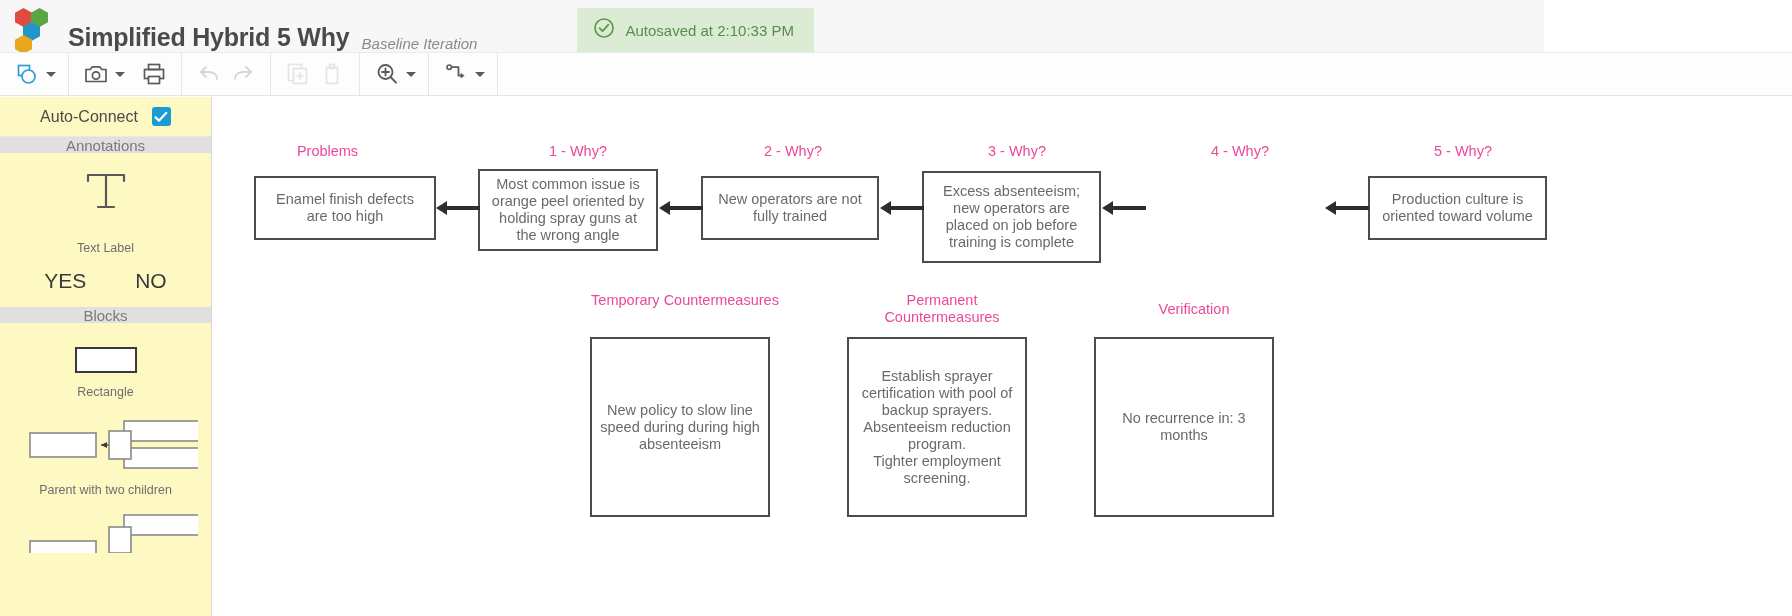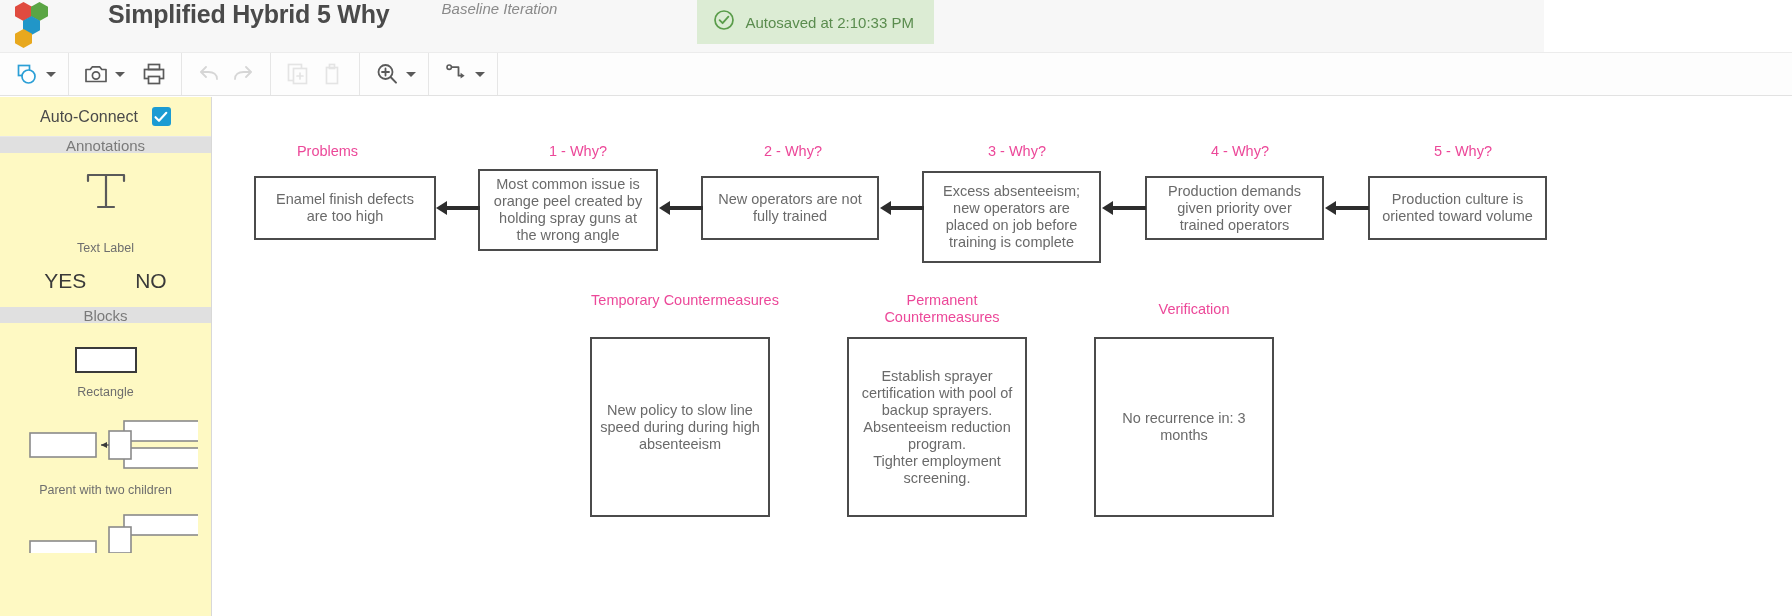--- a/index.html
+++ b/index.html
@@ -9,21 +9,21 @@
     width: 1792px; height: 616px;
     overflow: hidden;
     background: #ffffff;
     font-family: "Liberation Sans", "DejaVu Sans", sans-serif;
   }
 
   
   #titlebar {
     position: absolute; left: 0; top: 0; width: 1544px; height: 52px;
     background: #f7f7f7;
-    display: flex; align-items: flex-start; gap: 40px;
+    display: flex; align-items: flex-end;
   }
   #logo { width: 44px; height: 46px; margin-left: 10px; position: relative; flex: 0 0 auto; }
   .hex { position: absolute; width: 17px; height: 19px; }
   .hex > div {
     width: 100%; height: 100%;
     clip-path: polygon(50% 0%, 100% 25%, 100% 75%, 50% 100%, 0% 75%, 0% 25%);
   }
   #hex-red   { left: 5px;  top: 2px; }
   #hex-green { left: 21px; top: 2px; }
   #hex-blue  { left: 13px; top: 16px; }
@@ -317,24 +317,23 @@
 <div id="canvas">
 
   <div class="col-label" style="left:22px;  top:46px;  width:185px;">Problems</div>
   <div class="col-label" style="left:270px; top:46px;  width:190px;">1 - Why?</div>
   <div class="col-label" style="left:485px; top:46px;  width:190px;">2 - Why?</div>
   <div class="col-label" style="left:709px; top:46px;  width:190px;">3 - Why?</div>
   <div class="col-label" style="left:932px; top:46px;  width:190px;">4 - Why?</div>
   <div class="col-label" style="left:1155px;top:46px;  width:190px;">5 - Why?</div>
 
   <div class="node" style="left:41px;   top:79px;  width:182px; height:64px;">Enamel finish defects are too high</div>
-  <div class="node" style="left:265px;  top:72px;  width:180px; height:82px;">Most common issue is orange peel created by holding spray guns at the wrong angle</div>
+  <div class="node" style="left:265px;  top:72px;  width:180px; height:82px;">Most common issue is orange peel oriented by holding spray guns at the wrong angle</div>
   <div class="node" style="left:488px;  top:79px;  width:178px; height:64px;">New operators are not fully trained</div>
   <div class="node" style="left:709px;  top:74px;  width:179px; height:92px;">Excess absenteeism; new operators are placed on job before training is complete</div>
-  <div class="node" style="left:932px;  top:79px;  width:179px; height:64px;">Production demands given priority over trained operators</div>
   <div class="node" style="left:1155px; top:79px;  width:179px; height:64px;">Production culture is oriented toward volume</div>
 
   <div class="arrow" style="left:223px; top:104px; width:44px;">
     <span class="head"></span>
       <span class="shaft" style="width:35px;"></span>
   </div>
   <div class="arrow" style="left:446px; top:104px; width:44px;">
     <span class="head"></span>
       <span class="shaft" style="width:35px;"></span>
   </div>

